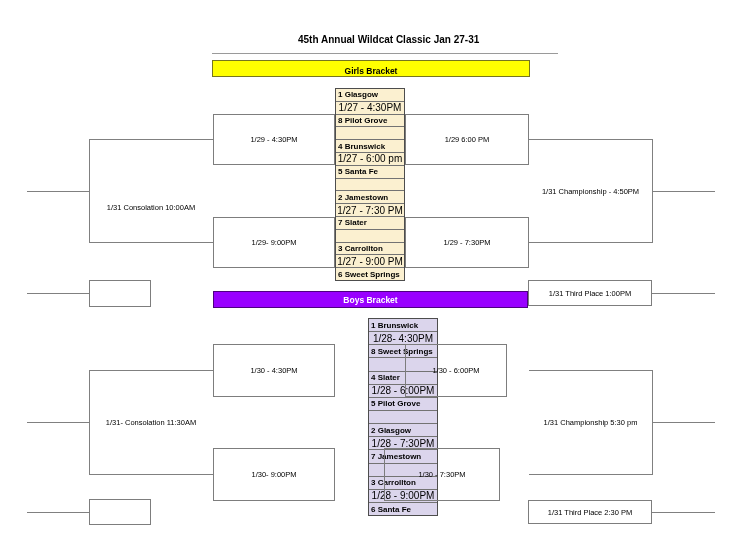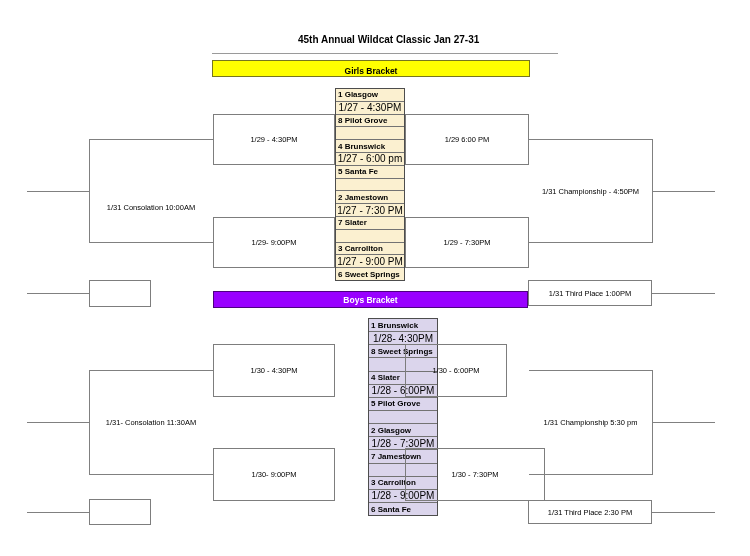--- a/index.html
+++ b/index.html
@@ -125,21 +125,21 @@
   <div class="line" style="left:89px;top:474px;width:124px;height:1px;"></div>
   <div class="line" style="left:89px;top:370px;width:1px;height:105px;"></div>
   <div class="line" style="left:27px;top:422px;width:62px;height:1px;"></div>
   <div class="floatlabel" style="left:89px;top:415px;width:124px;height:14px;">
     <span>1/31- Consolation 11:30AM</span>
   </div>
 
   <div class="gamebox" style="left:405px;top:344px;width:102px;height:53px;">
     <span>1/30 - 6:00PM</span>
   </div>
-  <div class="gamebox" style="left:405px;top:448px;width:140px;height:53px;">
+  <div class="gamebox" style="left:384px;top:448px;width:116px;height:53px;">
     <span>1/30 - 7:30PM</span>
   </div>
   <div class="line" style="left:529px;top:370px;width:123px;height:1px;"></div>
   <div class="line" style="left:529px;top:474px;width:123px;height:1px;"></div>
   <div class="line" style="left:652px;top:370px;width:1px;height:105px;"></div>
   <div class="line" style="left:652px;top:422px;width:63px;height:1px;"></div>
   <div class="floatlabel" style="left:529px;top:415px;width:123px;height:14px;">
     <span>1/31 Championship 5:30 pm</span>
   </div>
 

